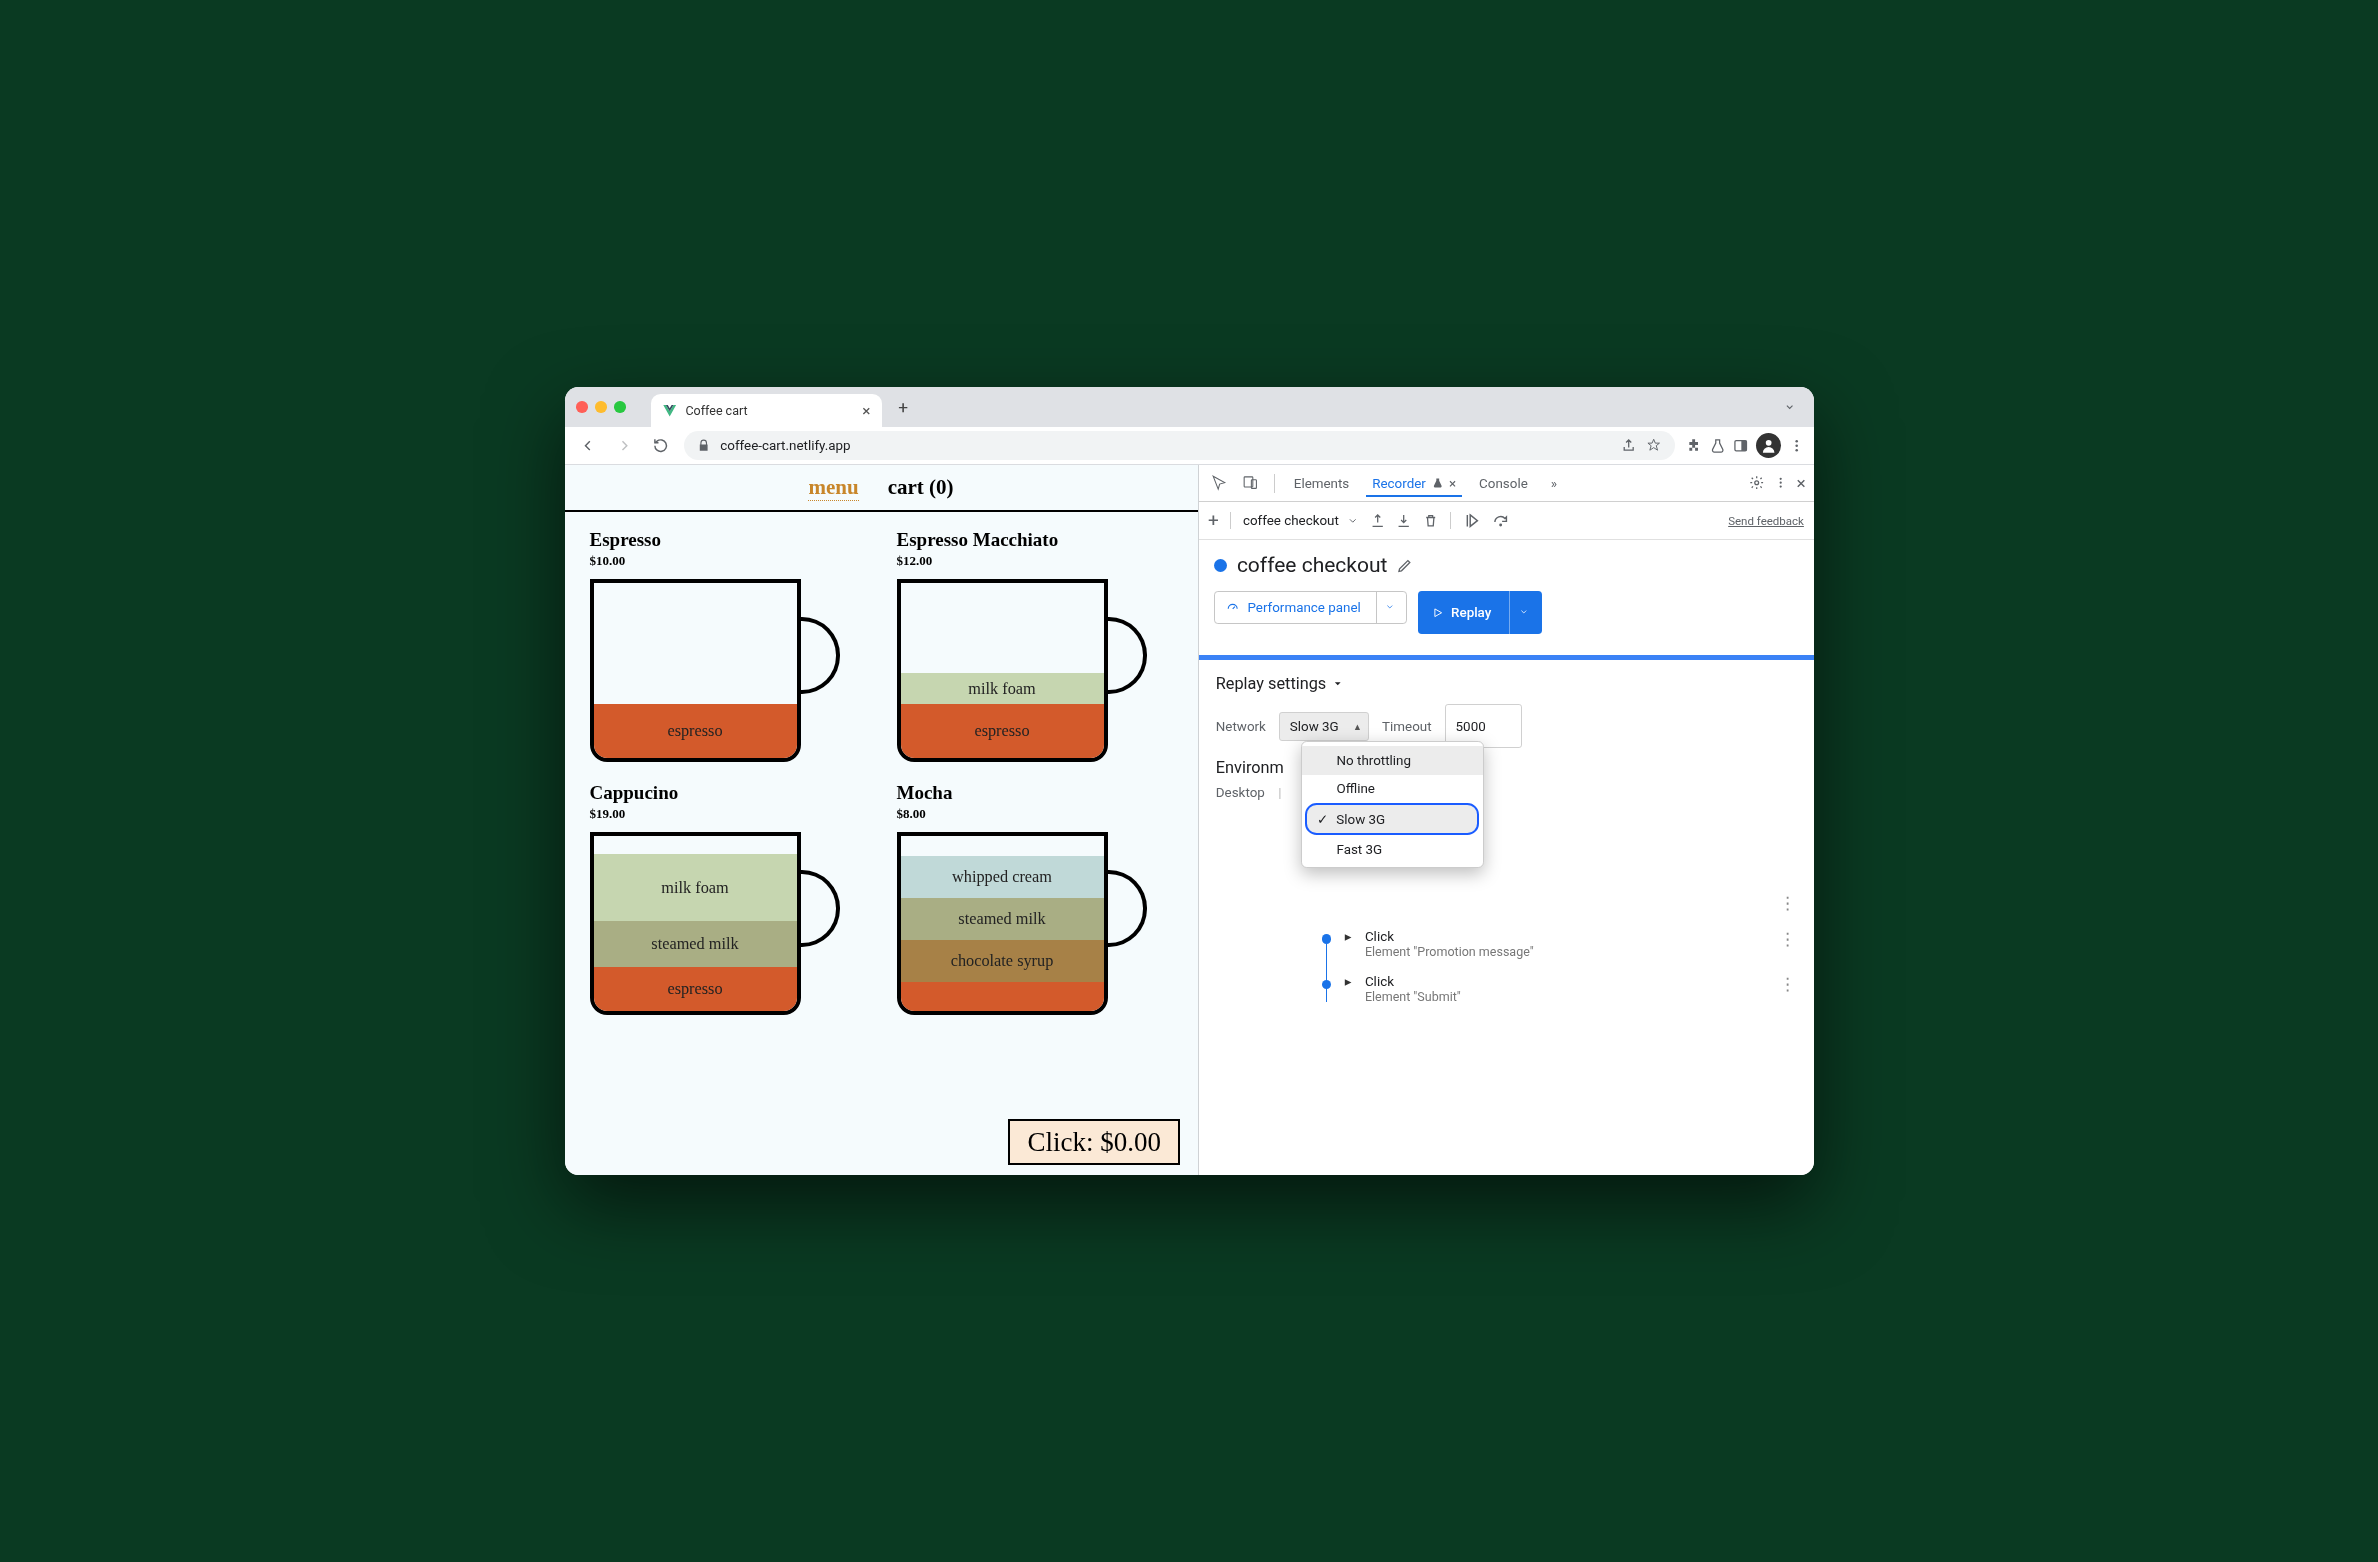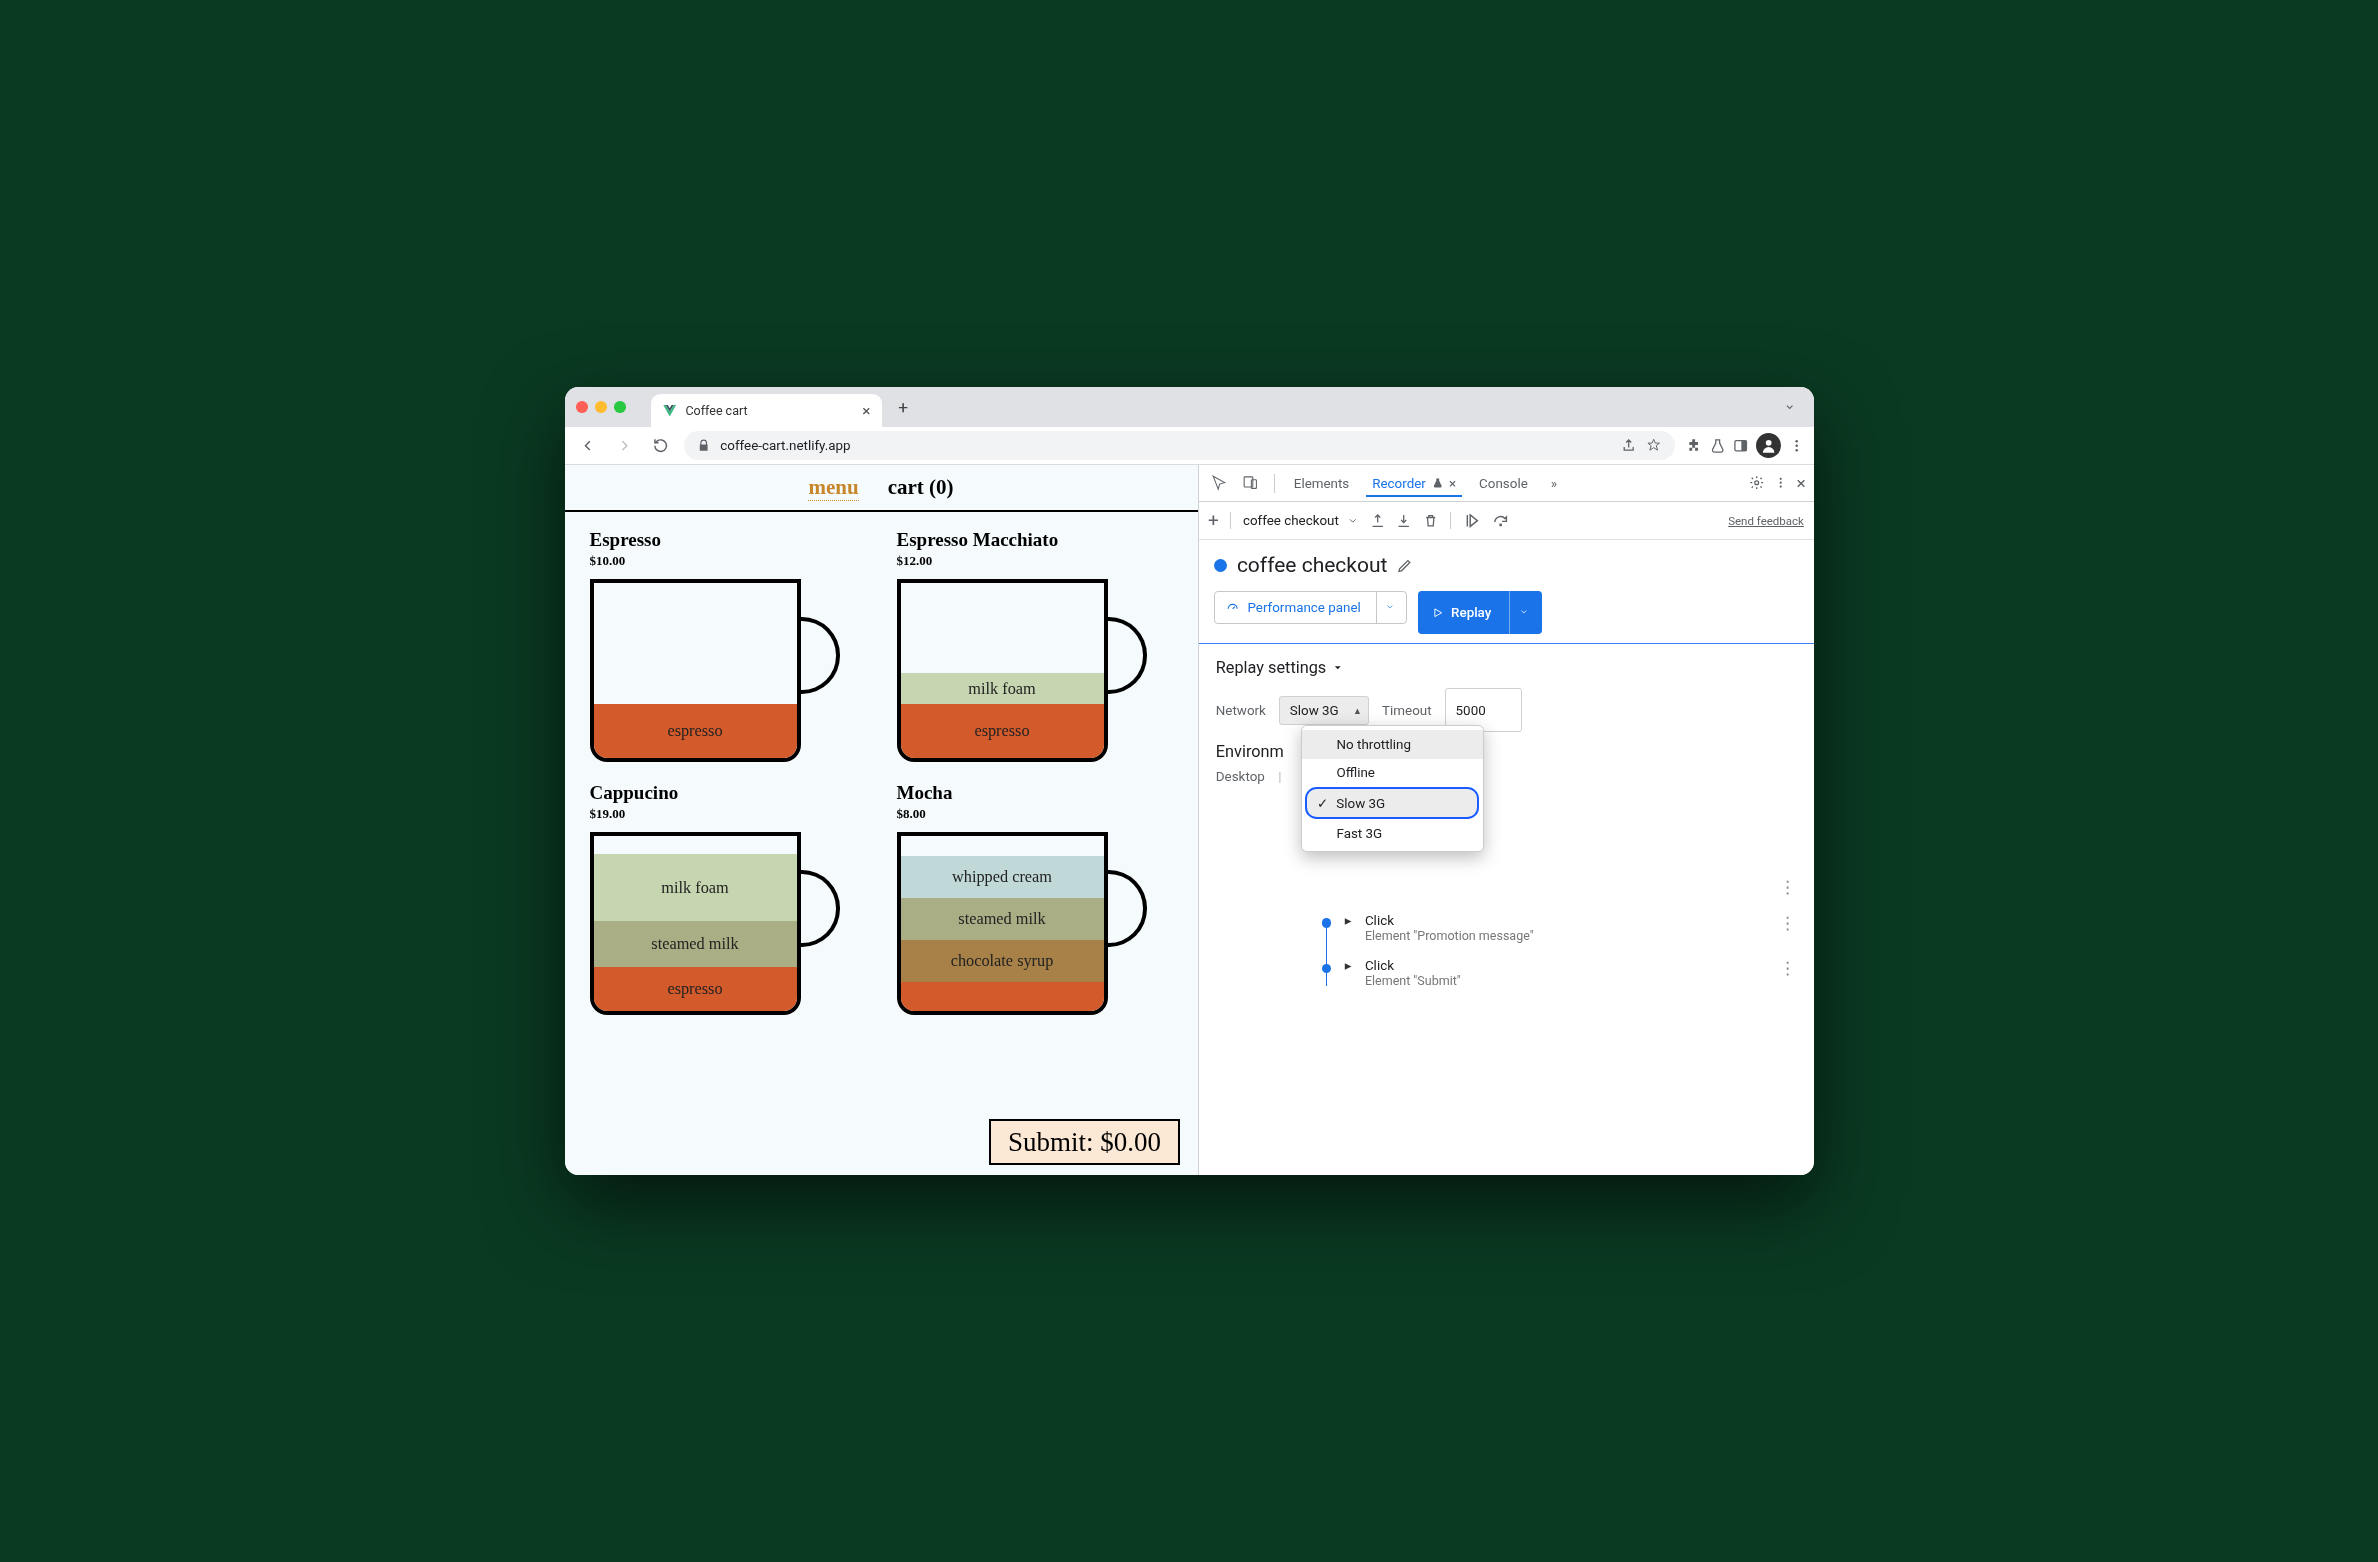--- a/index.html
+++ b/index.html
@@ -104,21 +104,21 @@
   .dt-toolbar .recname{color:#202124; display:flex; align-items:center; gap:7.7px;}
   .dt-toolbar .feedback{margin-left:auto; font-size:11.5px; text-decoration:underline; color:#5f6368;}
   .dt-header{padding:13.4px 15.4px 9.6px;}
   .dt-title{display:flex; align-items:center; gap:9.6px; font-size:21px;}
   .blue-dot{width:13.4px;height:13.4px;border-radius:50%;background:#1a73e8;}
   .dt-actions{margin-top:13.4px; display:flex; gap:11.5px;}
   .btn-outline{border:1px solid #c6c6c6; color:#1a73e8; background:#fff; border-radius:3.8px; height:33px; display:flex; align-items:center; padding:0 11.5px; gap:7.7px; font-size:13.4px;}
   .btn-outline .split{ border-left:1px solid #c6c6c6; margin-left:7.7px; padding-left:7.7px; height:100%; display:flex; align-items:center;}
   .btn-primary{background:#1a73e8; color:#fff; border-radius:3.8px; height:43px; display:flex; align-items:center; padding:0 13.4px; gap:7.7px; font-weight:500;}
   .btn-primary .split{background:#1a73e8; border-left:1px solid rgba(255,255,255,0.4); margin-left:9.6px; padding-left:9.6px; height:100%; display:flex; align-items:center;}
-  .dt-body{padding:13.4px 17.3px; border-top:1px solid #3b82f6; position:relative; flex:1;}
+  .dt-body{padding:13.4px 17.3px; border-top:5px solid #3b82f6; position:relative; flex:1;margin-top:12px;}
   .section-title{font-size:16.3px; display:flex; align-items:center; gap:5.8px; margin-bottom:11.5px;}
   .settings-row{display:flex; align-items:center; gap:13.4px; margin-bottom:9.6px;}
   .settings-row label{color:#5f6368; font-size:13.4px;}
   .select{background:#ececec; border:1px solid #d0d0d0; border-radius:2.9px; height:29px; padding:0 29px 0 9.6px; display:flex; align-items:center; position:relative; font-size:13.4px;}
   .select::after{content:"▴"; position:absolute; right:7.7px; font-size:10.6px; color:#555;}
   .input{border:1px solid #d0d0d0; border-radius:2.9px; height:44px; padding:0 9.6px; display:flex; align-items:center; min-width:77px; font-size:13.4px;}
   .env-row{margin-top:9.6px;}
   .dropdown{position:absolute; top:81px; left:102px; width:183px; background:#fff; border:1px solid #ccc; border-radius:5.8px; box-shadow:0 5.8px 17.3px rgba(0,0,0,0.25); z-index:10; padding:3.8px 0;}
   .dd-item{padding:6.7px 13.4px 6.7px 35px; font-size:13.4px; position:relative;}
   .dd-item.hover{background:#ececec;}
@@ -272,21 +272,21 @@
             <div class="mug-body">
               <div class="layer l-whipped">whipped cream</div>
               <div class="layer l-steamed2">steamed milk</div>
               <div class="layer l-choco">chocolate syrup</div>
               <div class="layer l-espresso-mocha"></div>
             </div>
           </div>
         </div>
 
       </div>
-      <div class="totalbox">Submit: $0.00</div>
+      <div class="totalbox">Click: $0.00</div>
     </div>
 
     <div class="devtools">
       <div class="dt-tabs">
         <div class="ibtn">
             <svg viewBox="0 0 24 24" width="15.4" height="15.4">
               <path d="M3 3l7 18 2-7 7-2z" fill="none" stroke="#5f6368" stroke-width="1.5"></path>
             </svg>
           </div>
         <div class="ibtn">

